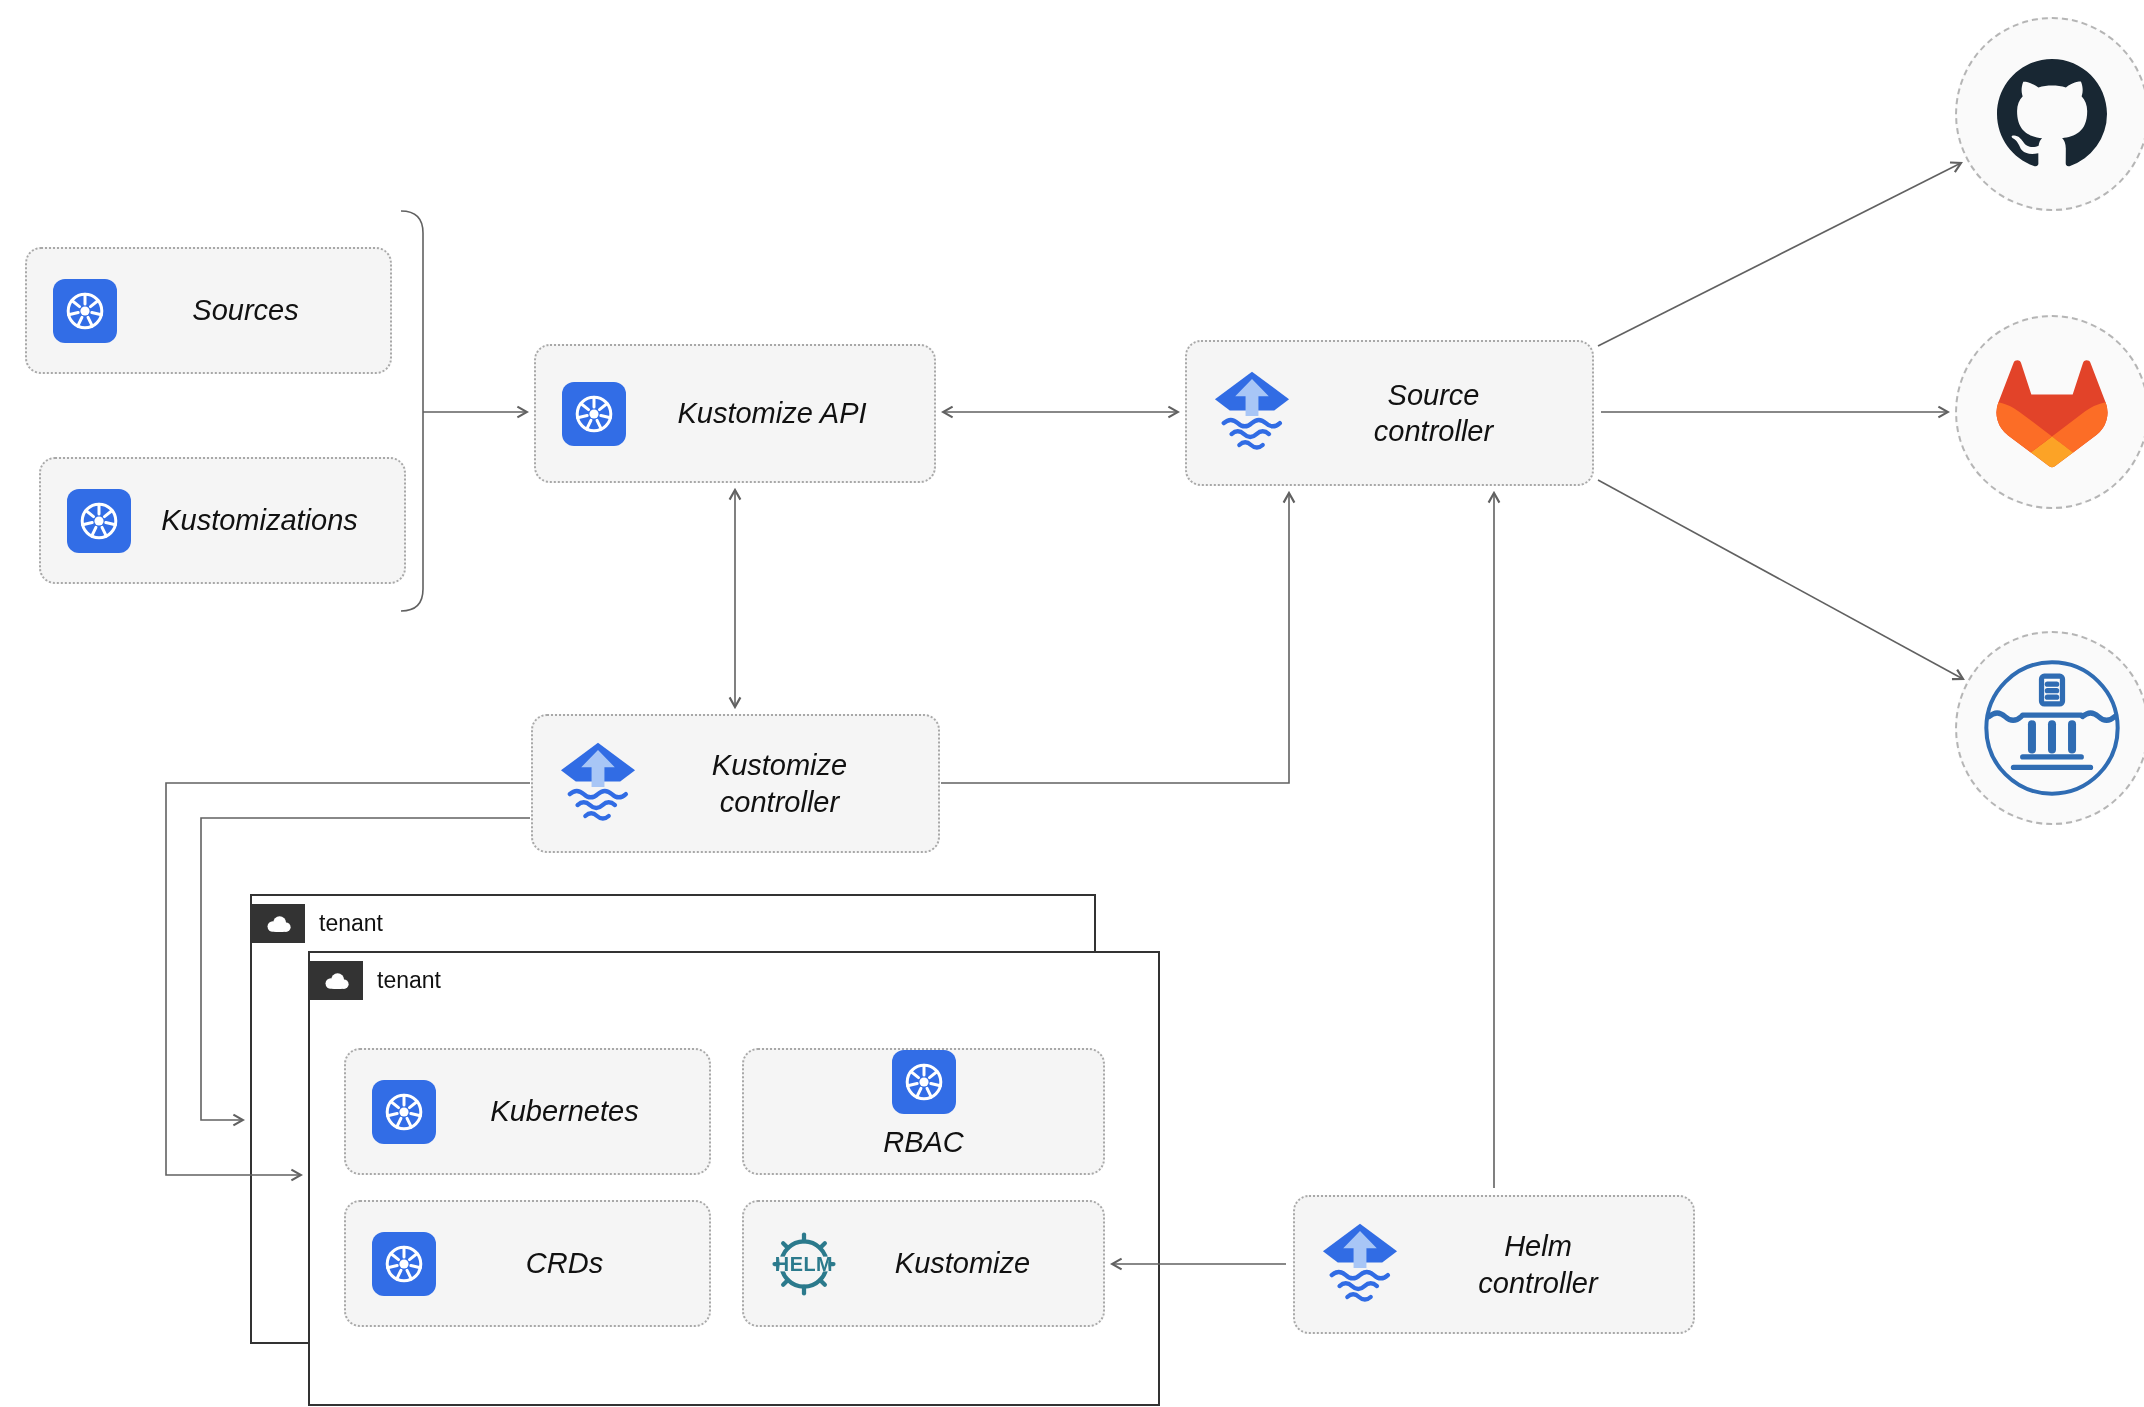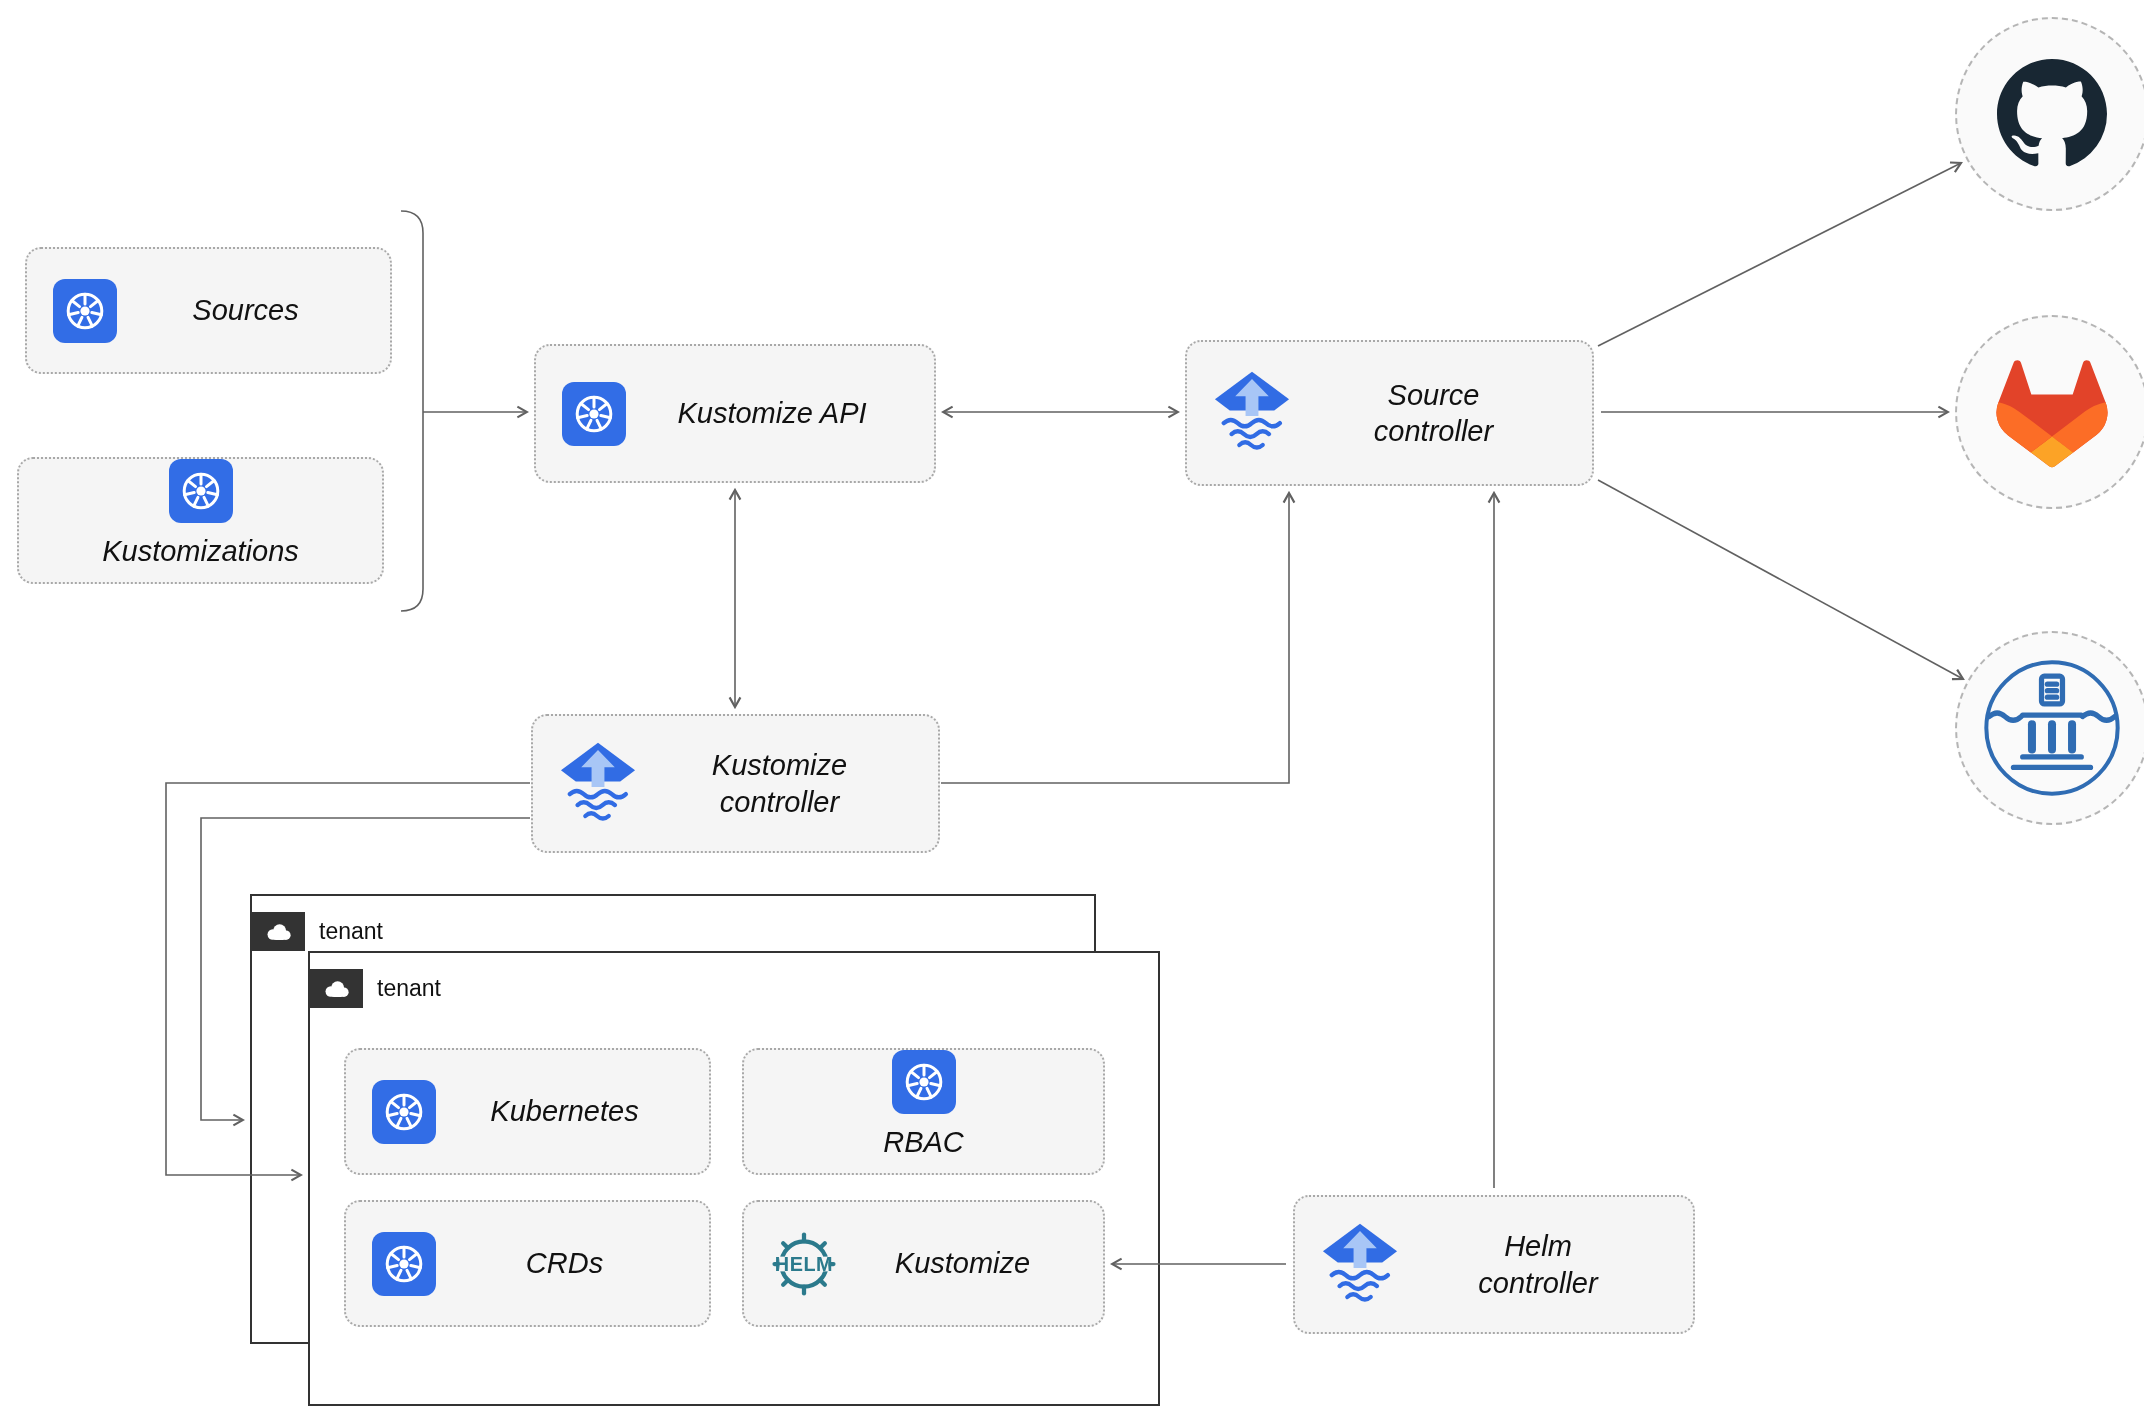--- a/index.html
+++ b/index.html
@@ -24,21 +24,21 @@
   .canvas{position:relative;width:2144px;height:1407px;background:#fff;overflow:hidden;}
 
   
   .node{position:absolute;display:flex;align-items:center;gap:10px;
         background:var(--node-fill);border:2px dotted var(--node-border);
         border-radius:16px;padding:0 26px;z-index:3;}
   .node-label{flex:1;text-align:center;font-size:29px;color:#111;line-height:1.25;font-style:italic;}
   .node--controller .node-label{flex:none;width:185px;margin-left:auto;margin-right:auto;}
 
   .node--sources{left:25px;top:247px;width:367px;height:127px;}
-  .node--kustomizations{left:17px;top:457px;width:367px;height:127px;flex-direction:column;}
+  .node--kustomizations{left:39px;top:457px;width:367px;height:127px;}
   .node--k8s-api{left:534px;top:344px;width:402px;height:139px;}
   .node--source-controller{left:1185px;top:340px;width:409px;height:146px;}
   .node--kustomize-controller{left:531px;top:714px;width:409px;height:139px;}
   .node--helm-controller{left:1293px;top:1195px;width:402px;height:139px;}
   .node--namespaces{left:344px;top:1048px;width:367px;height:127px;}
   .node--rbac{left:742px;top:1048px;width:363px;height:127px;flex-direction:column;}
   .node--crds{left:344px;top:1200px;width:367px;height:127px;}
   .node--releases{left:742px;top:1200px;width:363px;height:127px;}
 
   
@@ -58,21 +58,21 @@
   .helm-icon svg{width:68px;height:68px;}
   .helm-stroke{fill:none;stroke:var(--helm-teal);stroke-width:1.5;stroke-linecap:round;}
   .helm-mask{fill:var(--node-fill);}
   .helm-text{font-family:"Liberation Sans",sans-serif;font-weight:bold;font-size:7px;
              letter-spacing:.2px;fill:var(--helm-teal);}
 
   
   .tenant{position:absolute;background:#fff;border:2px solid var(--tenant-border);}
   .tenant--back{left:250px;top:894px;width:846px;height:450px;z-index:1;}
   .tenant--front{left:308px;top:951px;width:852px;height:455px;z-index:2;}
-  .tenant-header{position:absolute;top:16px;left:0;display:flex;align-items:center;}
+  .tenant-header{position:absolute;top:8px;left:0;display:flex;align-items:center;}
   .tenant-badge{width:53px;height:39px;background:#333;display:flex;align-items:center;justify-content:center;}
   .tenant-badge svg{width:30px;height:22px;}
   .cloud-fill{fill:#ffffff;}
   .tenant-label{margin-left:14px;font-size:23px;color:#111;}
 
   
   .endpoint{position:absolute;width:194px;height:194px;border-radius:50%;
             background:var(--circle-fill);border:2px dashed var(--circle-border);
             display:flex;align-items:center;justify-content:center;z-index:1;}
   .endpoint--github{left:1955px;top:17px;}

